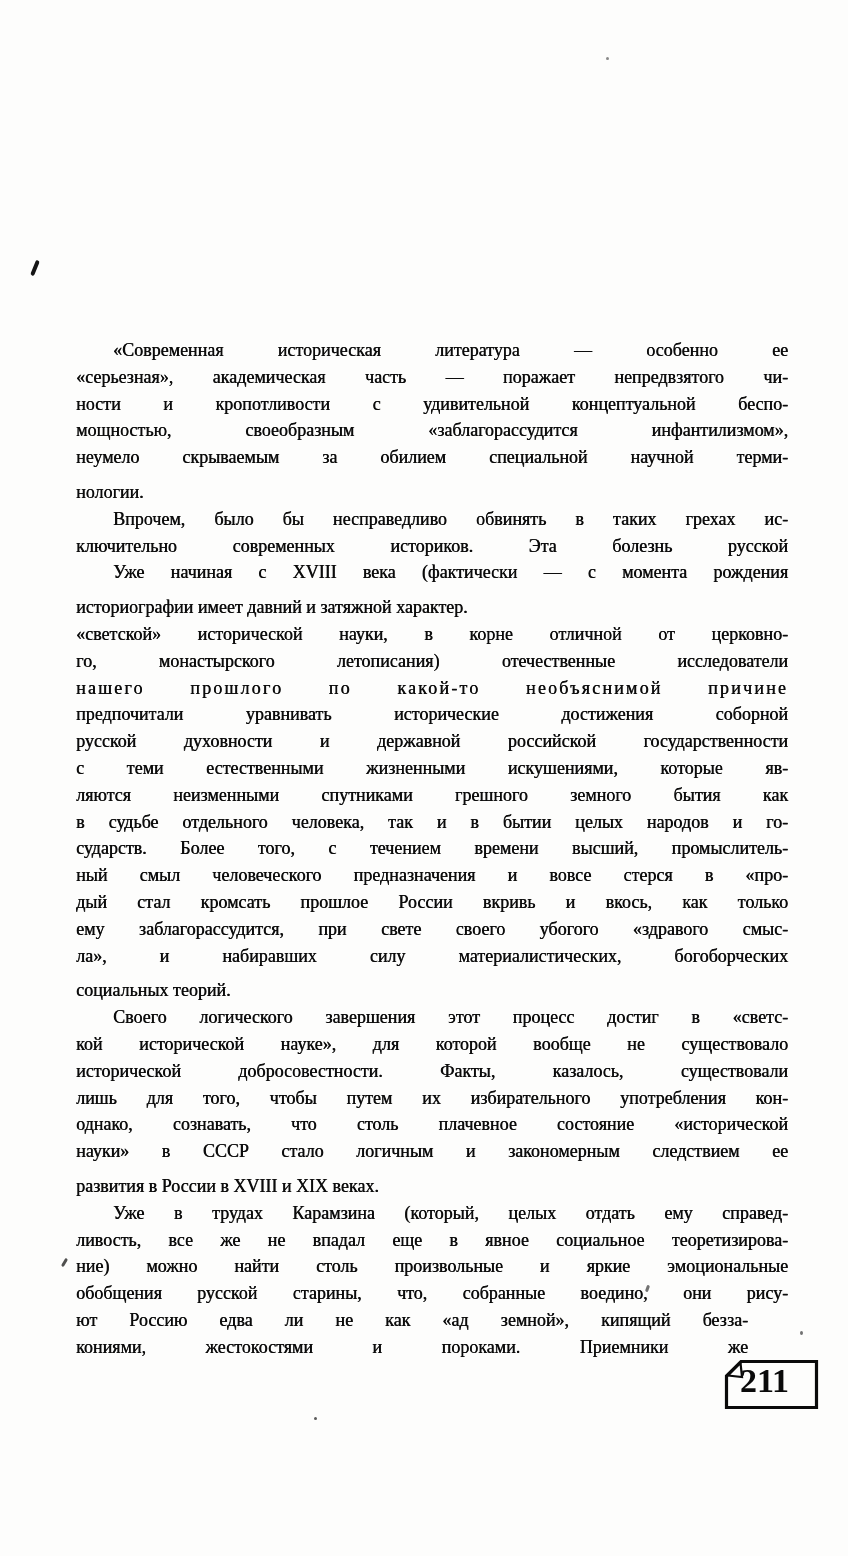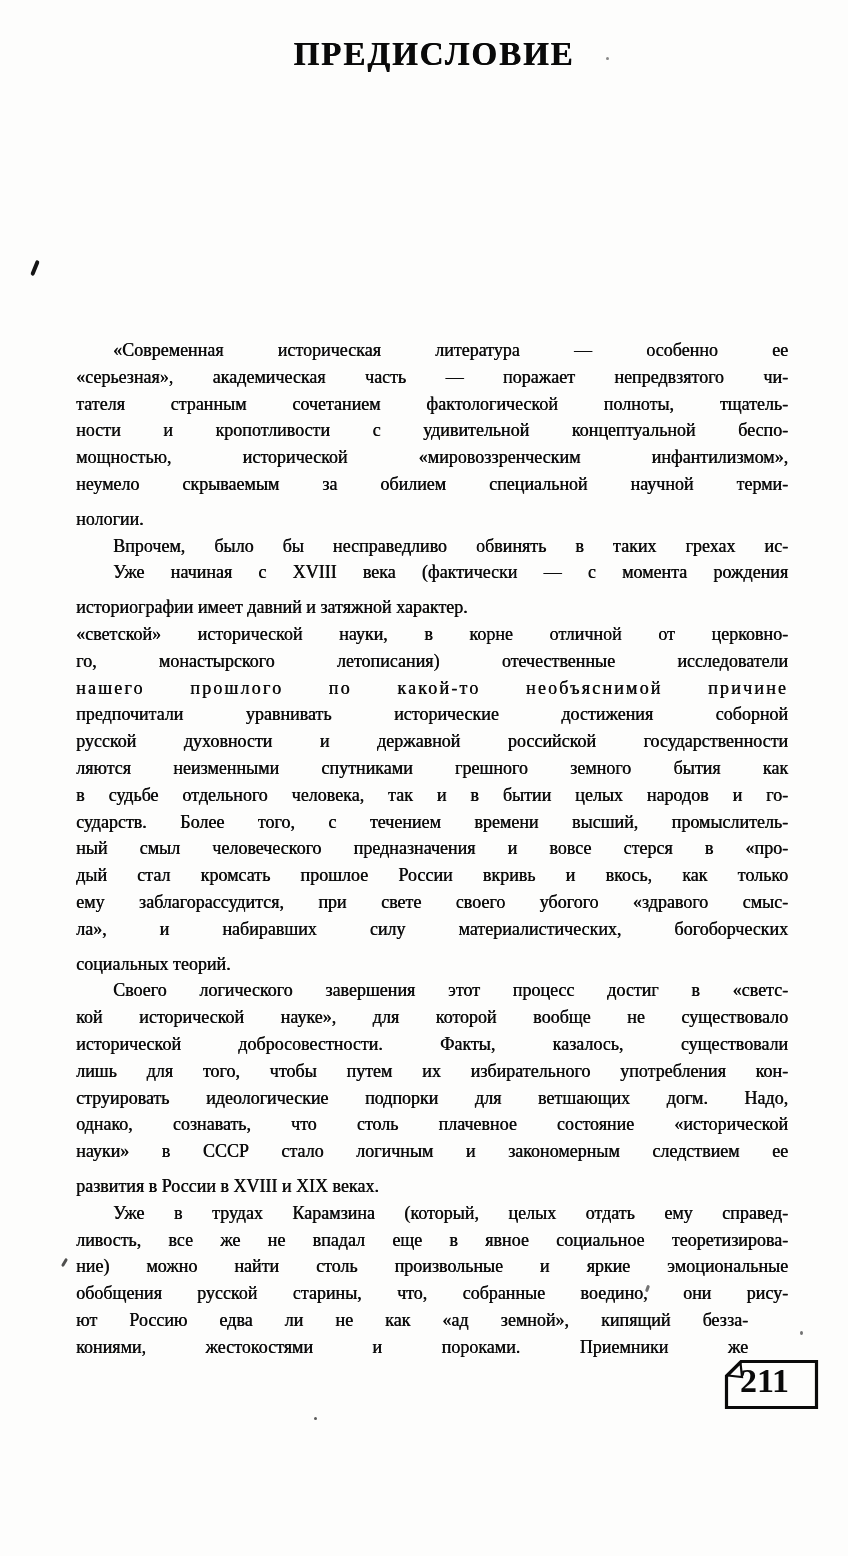--- a/index.html
+++ b/index.html
@@ -61,51 +61,50 @@
   .art-dot1{left:314px;top:1417px;width:3px;height:3px;border-radius:50%;opacity:.7;}
   .art-dot2{left:800px;top:1331px;width:3px;height:4px;border-radius:50%;opacity:.6;}
   .art-dot3{left:606px;top:57px;width:3px;height:3px;border-radius:50%;opacity:.5;}
   .art-dot4{left:646px;top:1285px;width:3px;height:7px;transform:rotate(20deg);border-radius:2px;opacity:.6;}
 </style>
 </head>
 <body>
 
 <div class="page">
 
-  <h1 class="title">ПРЕДИСЛОВИЕ</h1>
 
   <div class="body-text" id="body-text">
       <div class="line indent">«Современная историческая литература — особенно ее</div>
       <div class="line">«серьезная», академическая часть — поражает непредвзятого чи-</div>
-      <div class="line">тателя странным сочетанием фактологической полноты, тщатель-</div>
       <div class="line">ности и кропотливости с удивительной концептуальной беспо-</div>
-      <div class="line">мощностью, исторической «мировоззренческим инфантилизмом»,</div>
+      <div class="line">мощностью, своеобразным «заблагорассудится инфантилизмом»,</div>
       <div class="line">неумело скрываемым за обилием специальной научной терми-</div>
       <div class="line end">нологии.</div>
       <div class="line indent">Впрочем, было бы несправедливо обвинять в таких грехах ис-</div>
+      <div class="line">ключительно современных историков. Эта болезнь русской</div>
       <div class="line indent">Уже начиная с XVIII века (фактически — с момента рождения</div>
       <div class="line end">историографии имеет давний и затяжной характер.</div>
       <div class="line">«светской» исторической науки, в корне отличной от церковно-</div>
       <div class="line">го, монастырского летописания) отечественные исследователи</div>
       <div class="line spread">нашего прошлого по какой-то необъяснимой причине</div>
       <div class="line">предпочитали уравнивать исторические достижения соборной</div>
       <div class="line">русской духовности и державной российской государственности</div>
+      <div class="line">с теми естественными жизненными искушениями, которые яв-</div>
       <div class="line">ляются неизменными спутниками грешного земного бытия как</div>
       <div class="line">в судьбе отдельного человека, так и в бытии целых народов и го-</div>
       <div class="line">сударств. Более того, с течением времени высший, промыслитель-</div>
       <div class="line">ный смыл человеческого предназначения и вовсе стерся в «про-</div>
       <div class="line">дый стал кромсать прошлое России вкривь и вкось, как только</div>
       <div class="line">ему заблагорассудится, при свете своего убогого «здравого смыс-</div>
       <div class="line">ла», и набиравших силу материалистических, богоборческих</div>
       <div class="line end">социальных теорий.</div>
       <div class="line indent">Своего логического завершения этот процесс достиг в «светс-</div>
       <div class="line">кой исторической науке», для которой вообще не существовало</div>
       <div class="line">исторической добросовестности. Факты, казалось, существовали</div>
       <div class="line">лишь для того, чтобы путем их избирательного употребления кон-</div>
-      <div class="line">струировать идеологические подпорки для ветшающих догм. Надо,</div>
       <div class="line">однако, сознавать, что столь плачевное состояние «исторической</div>
       <div class="line">науки» в СССР стало логичным и закономерным следствием ее</div>
       <div class="line end">развития в России в XVIII и XIX веках.</div>
       <div class="line indent">Уже в трудах Карамзина (который, целых отдать ему справед-</div>
       <div class="line">ливость, все же не впадал еще в явное социальное теоретизирова-</div>
       <div class="line">ние) можно найти столь произвольные и яркие эмоциональные</div>
       <div class="line">обобщения русской старины, что, собранные воедино, они рису-</div>
       <div class="line inset">ют Россию едва ли не как «ад земной», кипящий безза-</div>
       <div class="line inset">кониями, жестокостями и пороками. Приемники же</div>
     </div>

